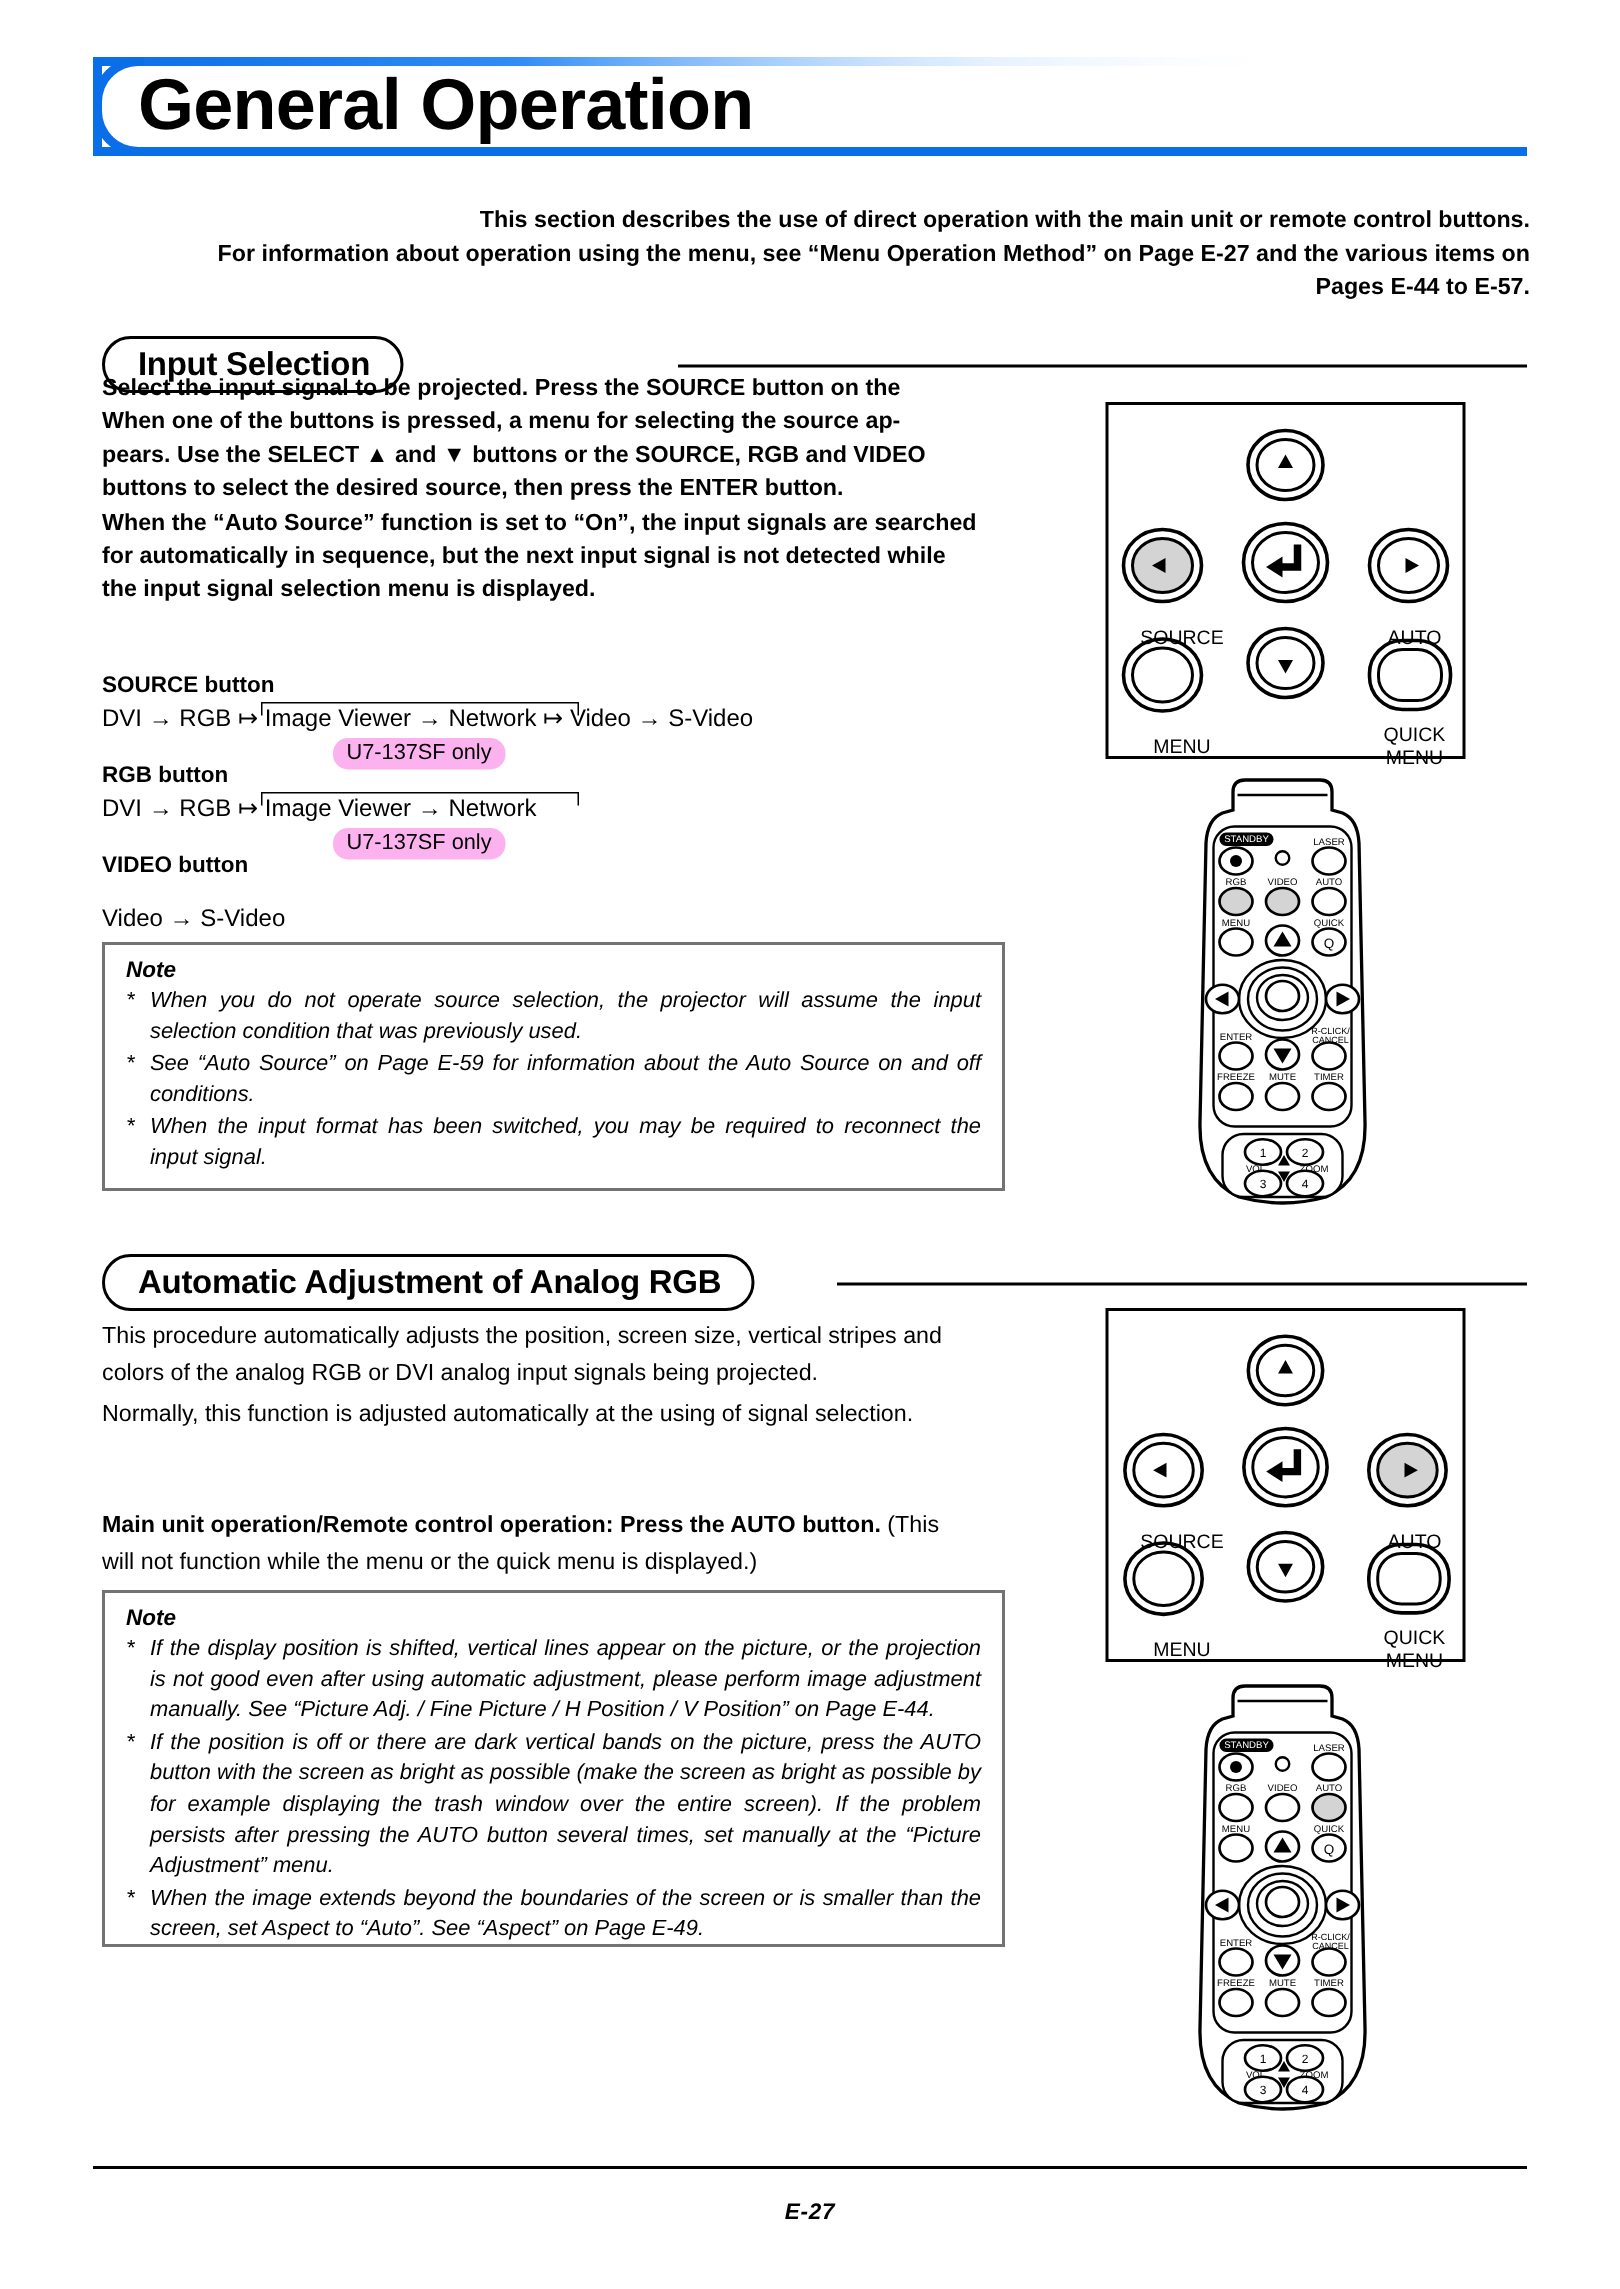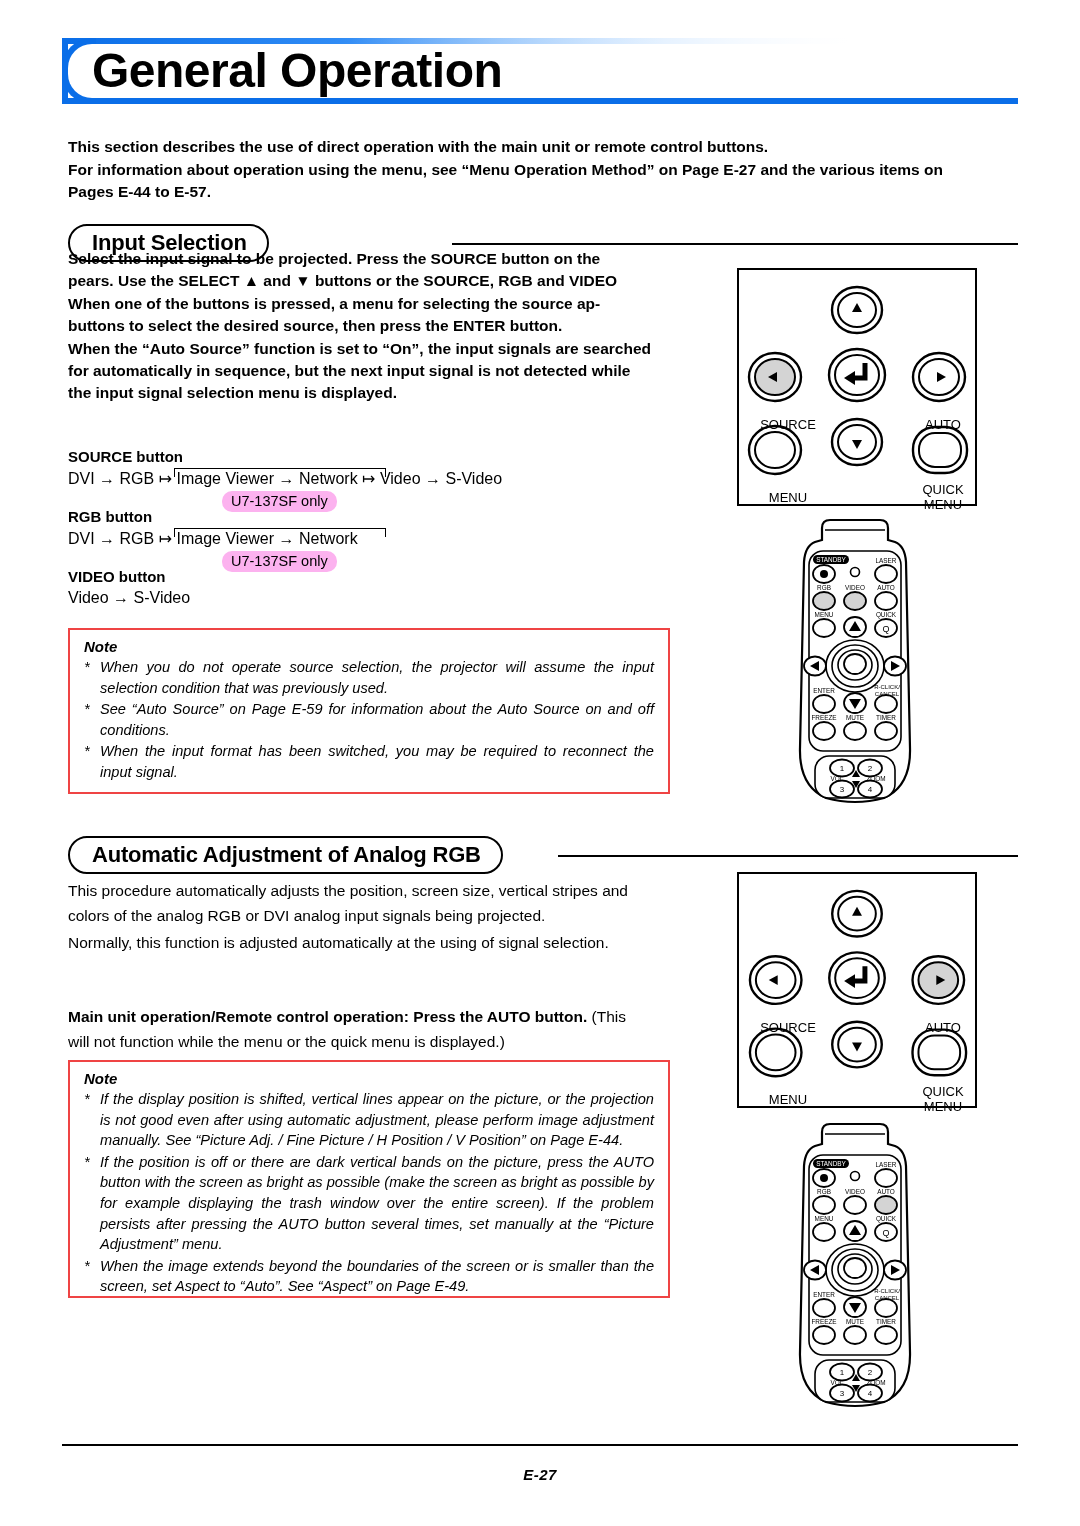--- a/index.html
+++ b/index.html
@@ -31,21 +31,21 @@
     border-top-left-radius:30px;border-bottom-left-radius:30px;box-sizing:border-box;
   }
   .title-text{
     position:absolute;left:30px;top:6px;font-size:48px;font-weight:bold;
     letter-spacing:-0.5px;line-height:54px;white-space:nowrap;
   }
 
   
   .intro{
     position:absolute;left:68px;top:136px;width:952px;
-    font-size:15.5px;font-weight:bold;line-height:22.5px;
+    font-size:15.5px;font-weight:bold;line-height:22.5px;text-align:right;
   }
   .intro div{white-space:nowrap;}
 
   
   .sec{position:absolute;height:40px;}
   .sec .pill{
     position:absolute;left:0;top:0;height:38px;
     border:2.5px solid #000;border-radius:19px;box-sizing:border-box;background:#fff;
     display:flex;align-items:center;padding:0 20px 0 22px;
   }
@@ -65,21 +65,21 @@
   .bracket{
     position:absolute;border:1.6px solid #000;border-bottom:none;height:9px;box-sizing:border-box;
   }
   .tag{
     position:absolute;font-size:14.5px;background:#fcb2ef;border-radius:10px;
     padding:2px 9px 3px 9px;white-space:nowrap;
   }
 
   
   .note{
-    position:absolute;border:2px solid #ef4444;box-sizing:border-box;background:#fff;
+    position:absolute;border:2px solid #737373;box-sizing:border-box;background:#fff;
   }
   .note .nh{font-size:15px;font-weight:bold;font-style:italic;margin:8px 0 2px 14px;}
   .note ul{list-style:none;margin:0;padding:0 14px 8px 14px;}
   .note li{
     display:flex;font-style:italic;font-size:14.6px;line-height:20.6px;margin-top:1px;
   }
   .note li .st{width:16px;flex:none;}
   .note li .tx{flex:1;text-align:justify;}
 
   
@@ -116,22 +116,22 @@
 
   <div class="sec" style="left:68px;top:224px;width:950px;">
     <div class="rule" style="left:384px;width:566px;"></div>
     <div class="pill">
       <span>Input Selection</span>
     </div>
   </div>
 
   <div class="para body-b" style="left:68px;top:248px;width:630px;">
     <div>Select the input signal to be projected. Press the SOURCE button on the</div>
+    <div>When one of the buttons is pressed, a menu for selecting the source ap-</div>
     <div>pears. Use the SELECT ▲ and ▼ buttons or the SOURCE, RGB and VIDEO</div>
-    <div>When one of the buttons is pressed, a menu for selecting the source ap-</div>
     <div>buttons to select the desired source, then press the ENTER button.</div>
     <div>When the “Auto Source” function is set to “On”, the input signals are searched</div>
     <div>for automatically in sequence, but the next input signal is not detected while</div>
     <div>the input signal selection menu is displayed.</div>
   </div>
 
   <div class="para" style="left:68px;top:448px;width:640px;">
     <div class="btn-head">SOURCE button</div>
     <div class="flow" style="margin-top:4px;">
       <span>DVI → RGB ↦ Image Viewer → Network ↦ Video → S-Video</span>
@@ -148,21 +148,21 @@
       <span>DVI → RGB ↦ Image Viewer → Network</span>
       <span class="bracket" style="left:106px;top:-1px;width:212px;"></span>
     </div>
     <div style="position:relative;height:26px;">
       <span class="tag" style="left:154px;top:3px;">U7-137SF only</span>
     </div>
   </div>
 
   <div class="para" style="left:68px;top:568px;width:640px;">
     <div class="btn-head">VIDEO button</div>
-    <div class="flow" style="margin-top:4px;">
+    <div class="flow" style="margin-top:19px;">
       <span>Video → S-Video</span>
     </div>
   </div>
 
   <div class="note" style="left:68px;top:628px;width:602px;height:166px;">
     <div class="nh">Note</div>
     <ul>
       <li>
         <span class="st">*</span>
         <span class="tx">When you do not operate source selection, the projector will assume the input selection condition that was previously used.</span>

